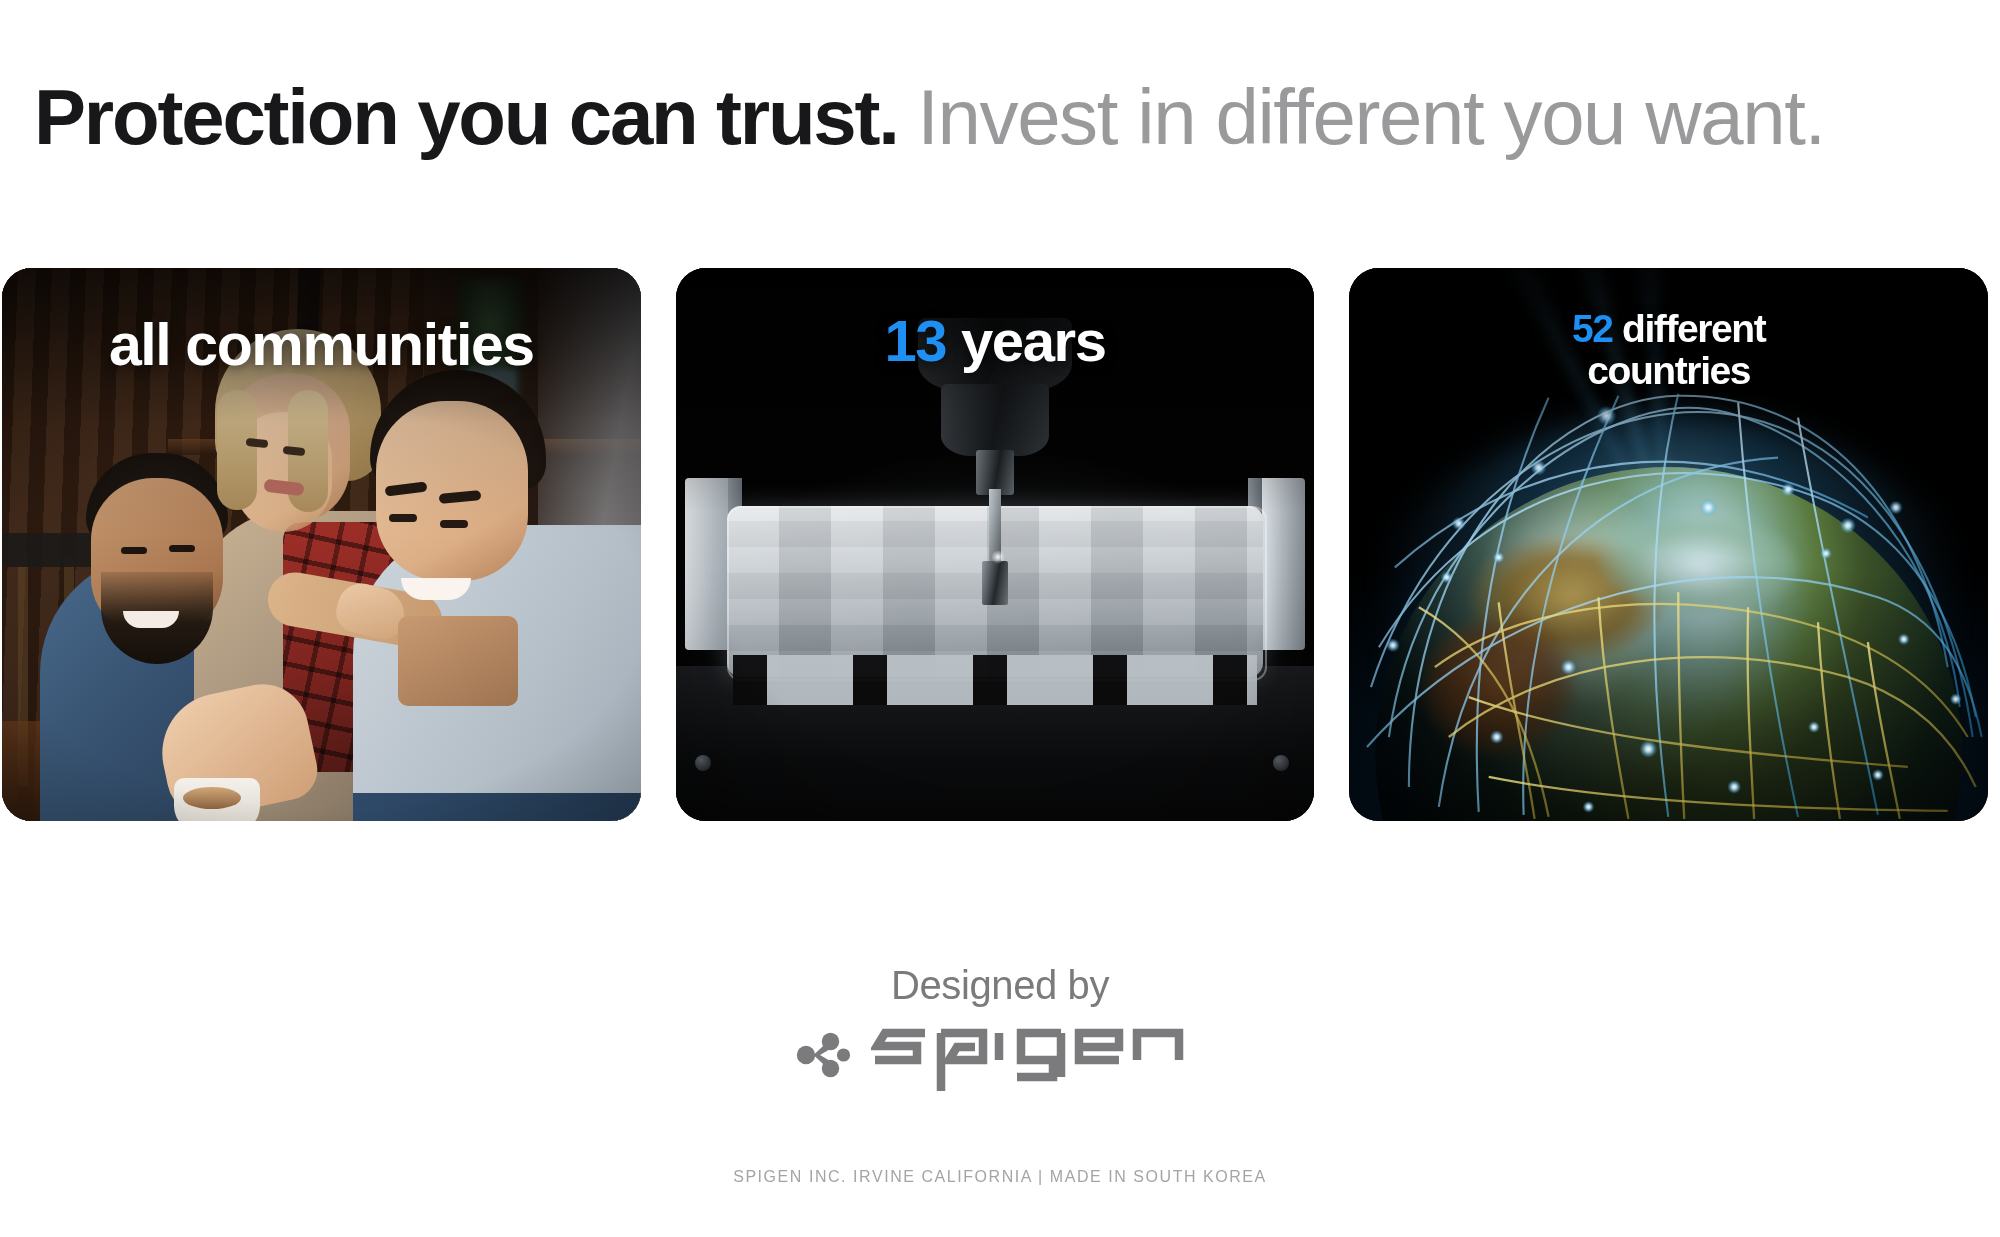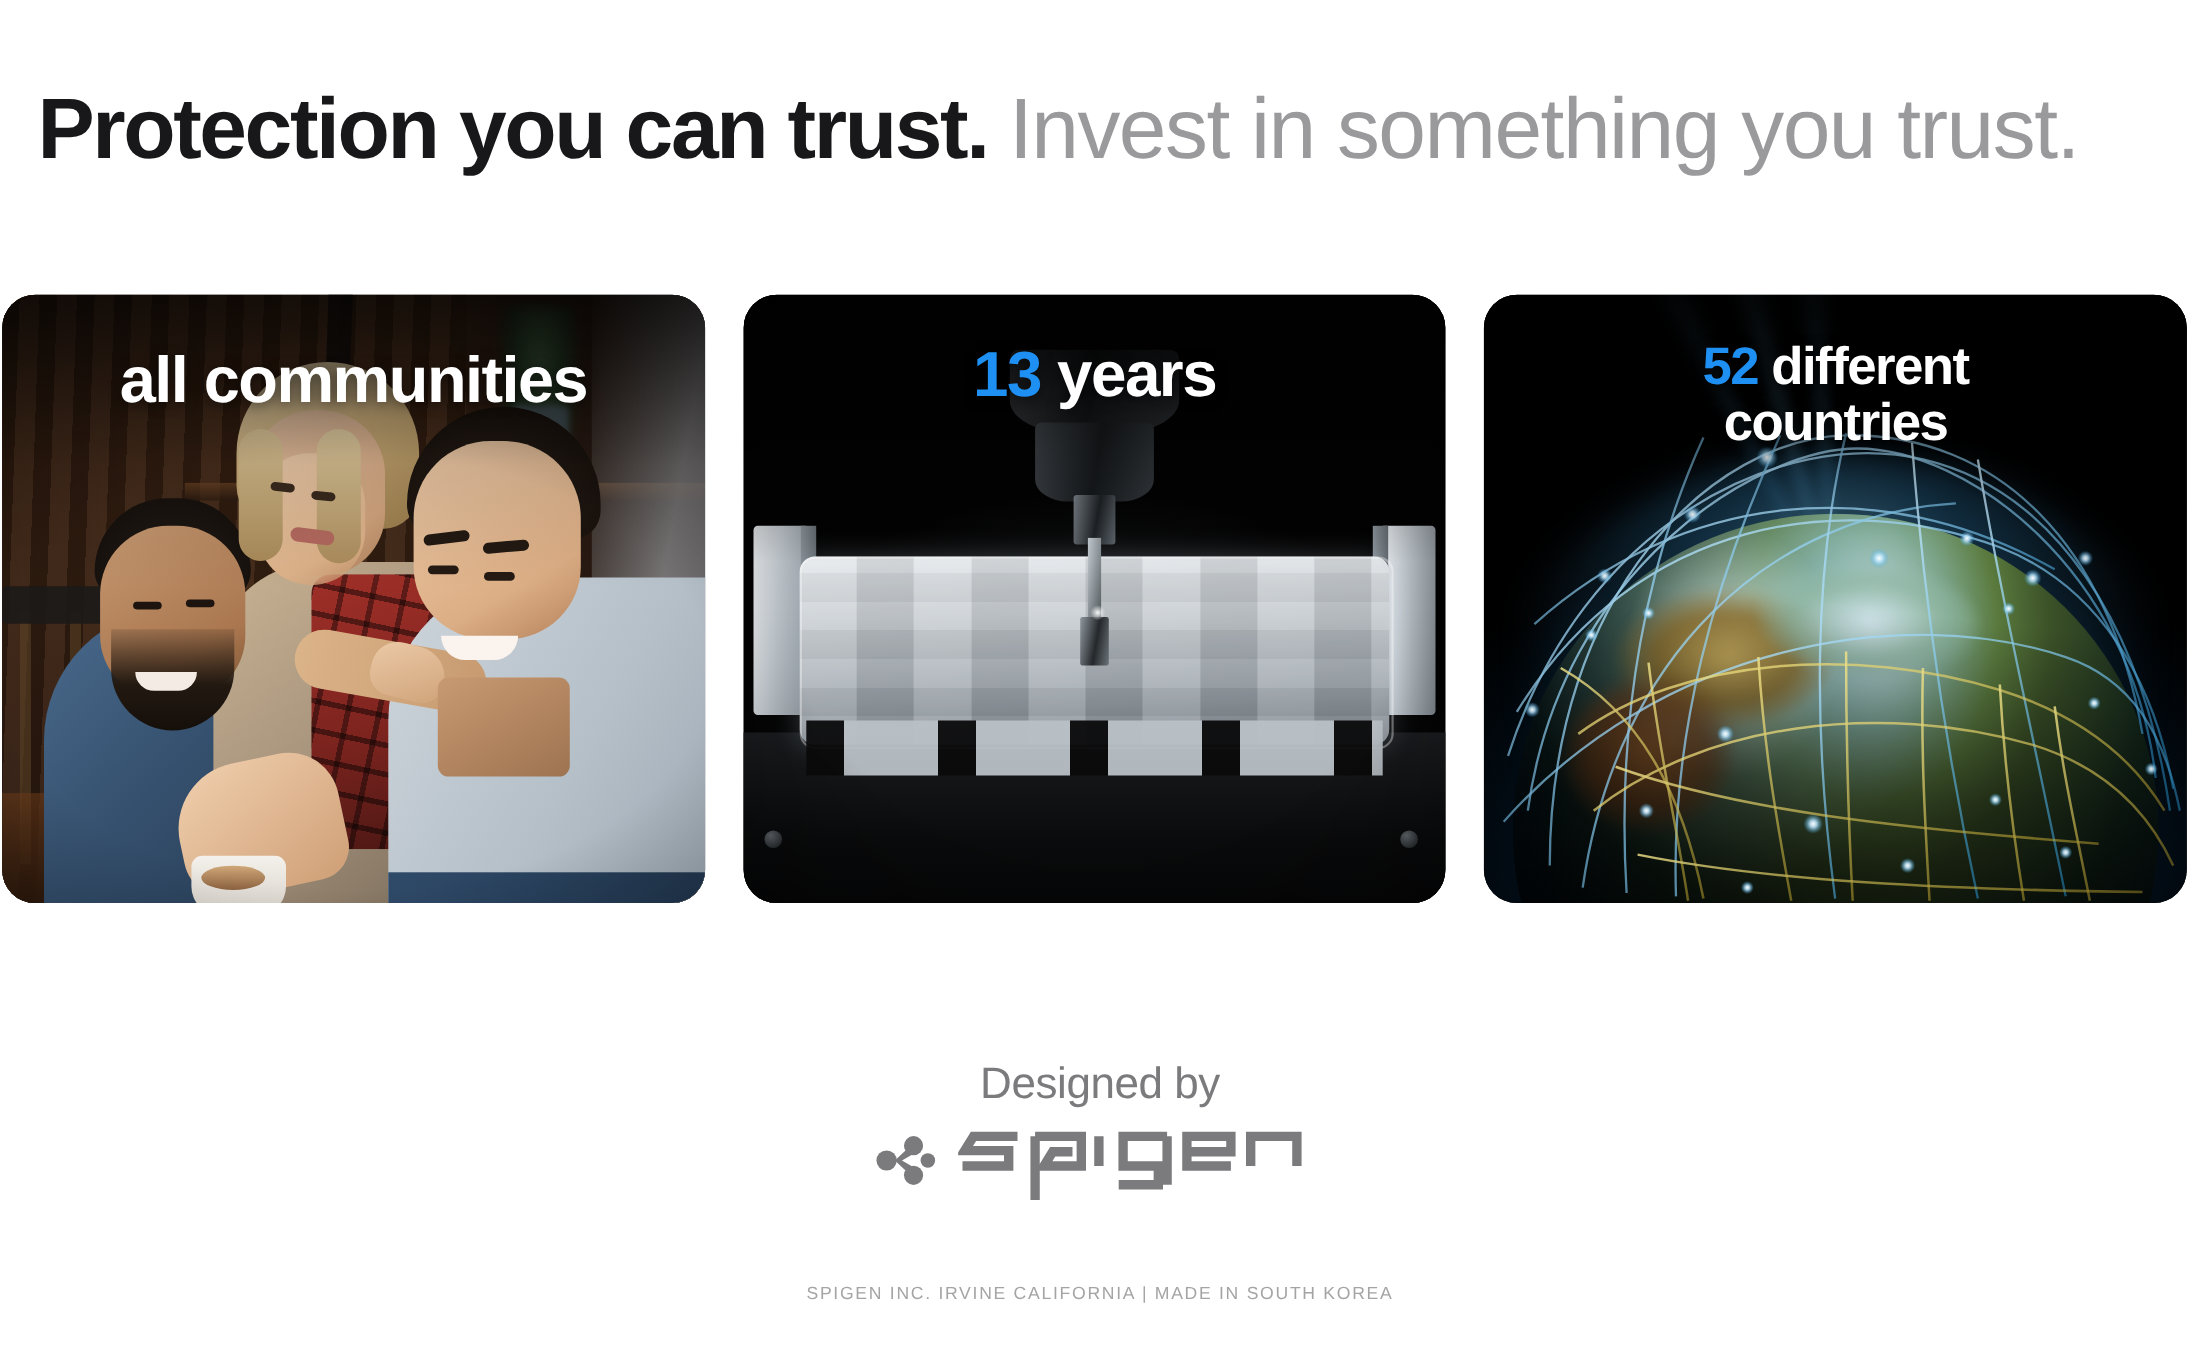--- a/index.html
+++ b/index.html
@@ -65,21 +65,21 @@
     z-index: 40;
     text-align: center;
     font-weight: 700;
     line-height: 1.07;
     color: #ffffff;
     letter-spacing: -1.4px;
     text-shadow: 0 2px 12px rgba(0,0,0,.55);
   }
   .card-1 .card-caption { top: 46px; font-size: 59px; }
   .card-2 .card-caption { top: 42px; font-size: 58px; }
-  .card-3 .card-caption { top: 40px; font-size: 48px; }
+  .card-3 .card-caption { top: 40px; font-size: 39px; }
   .accent { color: #1f90f3; }
 
   
   .scene1 { position: absolute; inset: 0; background: #23150f; }
   .s1-wall {
     position: absolute; inset: 0;
     background:
       linear-gradient(100deg, #2b1a12 0%, #3a2417 26%, #4a2d1a 47%, #2c1b12 68%, #1d1512 100%);
   }
   .s1-wood {
@@ -480,21 +480,21 @@
     white-space: nowrap;
   }
 </style>
 </head>
 <body>
 
 <div class="page">
 
   <div class="headline">
     <span class="headline-strong">Protection you can trust.</span>
-    <span class="headline-sub">Invest in something you trust.</span>
+    <span class="headline-sub">Invest in different you want.</span>
   </div>
 
   <div class="cards">
 
     <div class="card card-1">
       <div class="scene1">
         <div class="s1-wall"></div>
         <div class="s1-wood"></div>
         <div class="s1-beam"></div>
         <div class="s1-shelf"></div>

